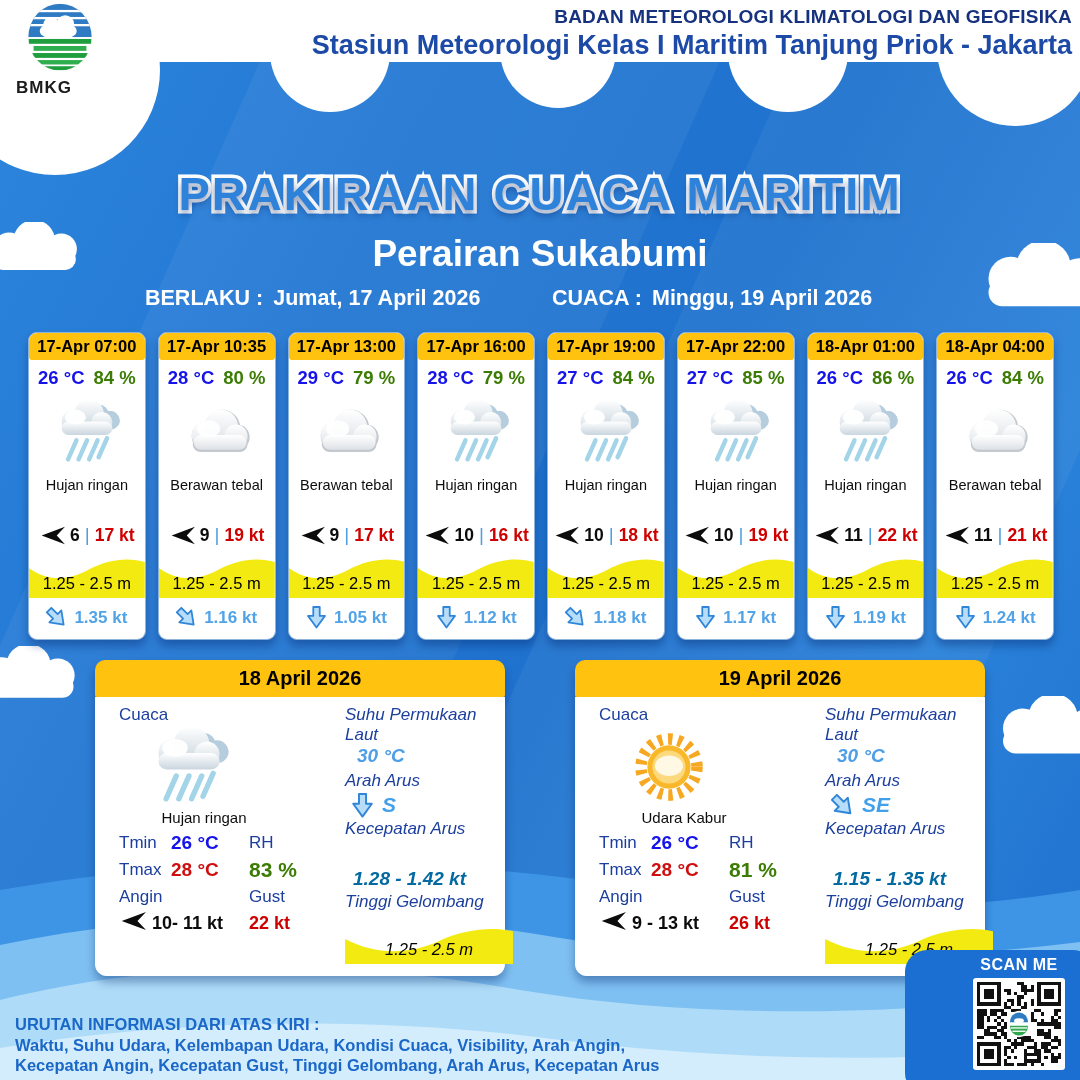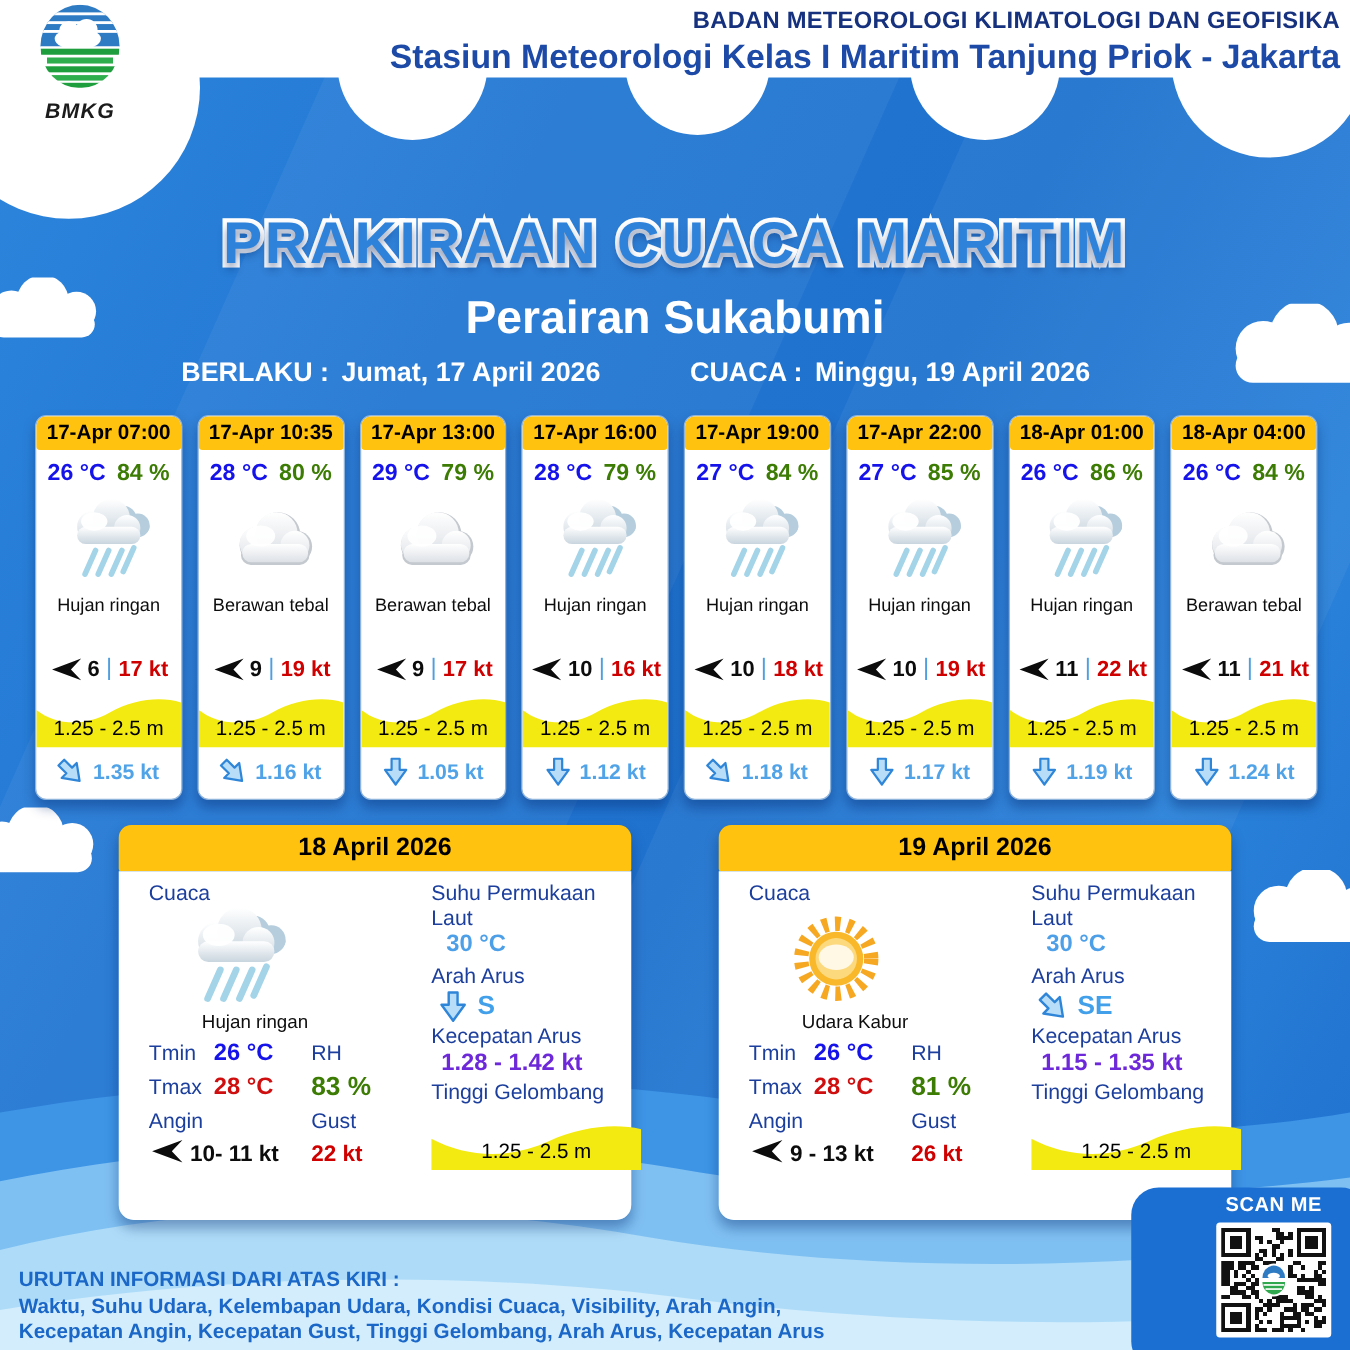--- a/index.html
+++ b/index.html
@@ -8,21 +8,21 @@
     font-family:"Liberation Sans",sans-serif;
     background:linear-gradient(118deg,#2e86dc 0%,#2277d3 30%,#1f72ce 55%,#2a82da 78%,#1f70cd 100%);
   }
   .streak{position:absolute;width:420px;height:1500px;background:rgba(255,255,255,.05);transform:rotate(24deg);z-index:0;}
   .streak.s1{left:40px;top:-150px;}
   .streak.s2{left:560px;top:-120px;}
 
   
   .top-wave{position:absolute;left:0;top:0;width:1080px;height:200px;z-index:2;}
 
-  .logo-wrap{position:absolute;left:16px;top:2px;width:96px;z-index:6;text-align:center;font-style:italic;}
+  .logo-wrap{position:absolute;left:16px;top:2px;width:96px;z-index:6;text-align:left;}
   .logo-wrap .bmkg-text{font-size:17px;font-weight:bold;color:#1b1b1b;letter-spacing:1px;margin-top:-4px;}
   .agency{position:absolute;right:8px;top:6px;text-align:right;z-index:6;}
   .agency .l1{font-size:19px;font-weight:bold;color:#16317e;letter-spacing:.2px;}
   .agency .l2{font-size:27px;font-weight:bold;color:#1c4aa6;margin-top:2px;}
 
   .main-title{
     position:absolute;left:0;top:166px;width:100%;text-align:center;z-index:5;
     font-size:47px;font-weight:800;letter-spacing:2px;color:#2e82da;
     -webkit-text-stroke:7px #ffffff;paint-order:stroke fill;
     text-shadow:0 5px 7px rgba(5,30,90,.45);
@@ -78,26 +78,26 @@
   .d-stats{display:flex;margin-top:3px;}
   .d-col1{width:130px;}
   .d-col2{width:96px;}
   .d-row{height:27px;display:flex;align-items:center;}
   .d-row .dlabel{width:52px;flex:none;}
   .vblue{color:#1513ea;font-weight:bold;font-size:19px;}
   .vred{color:#cf0f0f;font-weight:bold;font-size:19px;}
   .vgreen{color:#3c7c04;font-weight:bold;font-size:21px;}
   .vredsm{color:#cf0000;font-weight:bold;font-size:18px;}
   .d-windrow{display:flex;align-items:center;gap:6px;font-weight:bold;font-size:18px;color:#0c0c0c;}
-  .d-right{flex:1;display:flex;flex-direction:column;padding-top:0;}
+  .d-right{flex:1;display:flex;flex-direction:column;padding-top:0;font-style:italic;}
   .d-right .dlabel{line-height:20px;}
   .d-sst{font-size:19px;font-weight:bold;color:#4d9fe8;padding-left:12px;line-height:22px;}
   .d-dir{display:flex;align-items:center;gap:8px;padding-left:6px;height:28px;
     font-size:21px;font-weight:bold;color:#42a0ea;}
-  .d-spd{font-size:19px;font-weight:bold;color:#6d28d9;padding-left:8px;line-height:23px;}
+  .d-spd{font-size:19px;font-weight:bold;color:#0369a1;padding-left:8px;line-height:23px;margin-top:28px;}
   .d-wavebox{position:relative;width:168px;height:50px;margin-top:2px;}
   .d-wavebox svg{position:absolute;left:0;top:0;width:100%;height:100%;}
   .d-wavebox span{position:absolute;left:0;bottom:5px;width:100%;text-align:center;font-size:16.5px;color:#000;}
 
   
   .bottom-waves{position:absolute;left:0;bottom:0;width:1080px;height:230px;z-index:1;}
   .scan-panel{position:absolute;left:905px;top:950px;width:190px;height:145px;background:#1b6fd2;
     border-radius:22px;z-index:4;}
   .scan-label{position:absolute;top:6px;left:62px;width:104px;text-align:center;color:#fff;
     font-size:16px;font-weight:bold;letter-spacing:.5px;}

